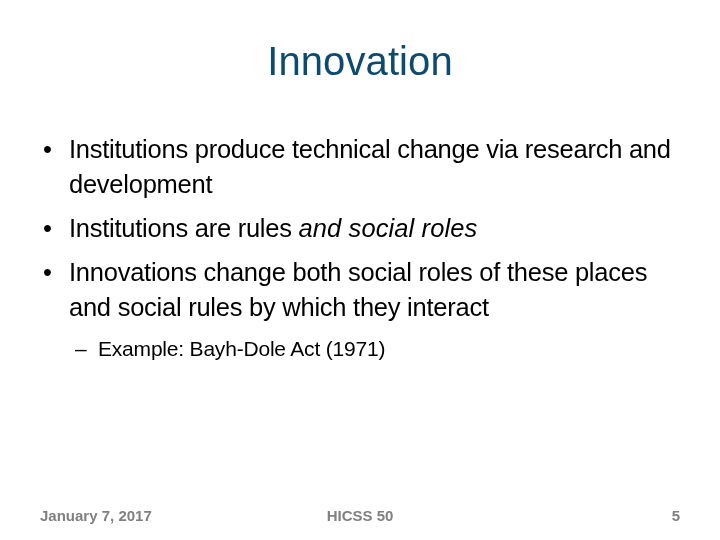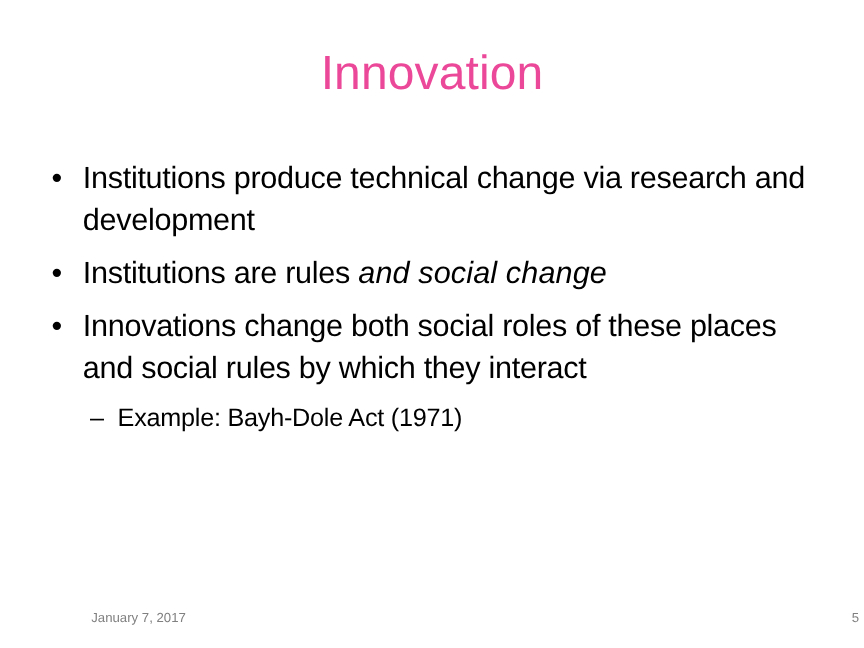--- a/index.html
+++ b/index.html
@@ -23,21 +23,21 @@
   #slide-title {
     position: absolute;
     left: 36px;
     top: 38px;
     width: 648px;
     text-align: center;
     font-family: "Liberation Sans", sans-serif;
     font-size: 40px;
     font-weight: 400;
     line-height: 46px;
-    color: #ec4899;
+    color: #0c4a6e;
     letter-spacing: 0.1px;
     white-space: pre;
   }
 
   
   #body-content {
     position: absolute;
     left: 36px;
     top: 132px;
     width: 648px;
@@ -97,26 +97,25 @@
 
   .subbullet-item .subbullet-text {
     display: block;
   }
 
   
   .footer-text {
     position: absolute;
     top: 509px;
     font-family: "Liberation Sans", sans-serif;
-    font-size: 11px;
+    font-size: 15px;
     line-height: 13px;
     color: #808080;
-    font-weight: 400;
+    font-weight: 700;
     white-space: pre;
-    margin-left: 36px;
   }
 
   #footer-date  { left: 40px;  text-align: left; }
   #footer-event { left: 260px; width: 200px; text-align: center; }
   #footer-page  { left: 580px; width: 100px; text-align: right; }
 </style>
 </head>
 <body>
 
 <div id="slide">
@@ -125,33 +124,34 @@
 
   <div id="body-content">
 
     <div class="bullet-item">
       <span class="bullet-marker">•</span>
       <span class="bullet-text"><span>Institutions produce technical change via research and development</span></span>
     </div>
 
     <div class="bullet-item">
       <span class="bullet-marker">•</span>
-      <span class="bullet-text"><span>Institutions are rules </span><span class="em">and social change</span></span>
+      <span class="bullet-text"><span>Institutions are rules </span><span class="em">and social roles</span></span>
     </div>
 
     <div class="bullet-item">
       <span class="bullet-marker">•</span>
       <span class="bullet-text"><span>Innovations change both social roles of these places and social rules by which they interact</span></span>
     </div>
 
     <div class="subbullet-item">
       <span class="subbullet-marker">–</span>
       <span class="subbullet-text">Example: Bayh-Dole Act (1971)</span>
     </div>
 
   </div>
 
   <div class="footer-text" id="footer-date">January 7, 2017</div>
 
+  <div class="footer-text" id="footer-event">HICSS 50</div>
 
   <div class="footer-text" id="footer-page">5</div>
 
 </div>
 
 </body></html>

